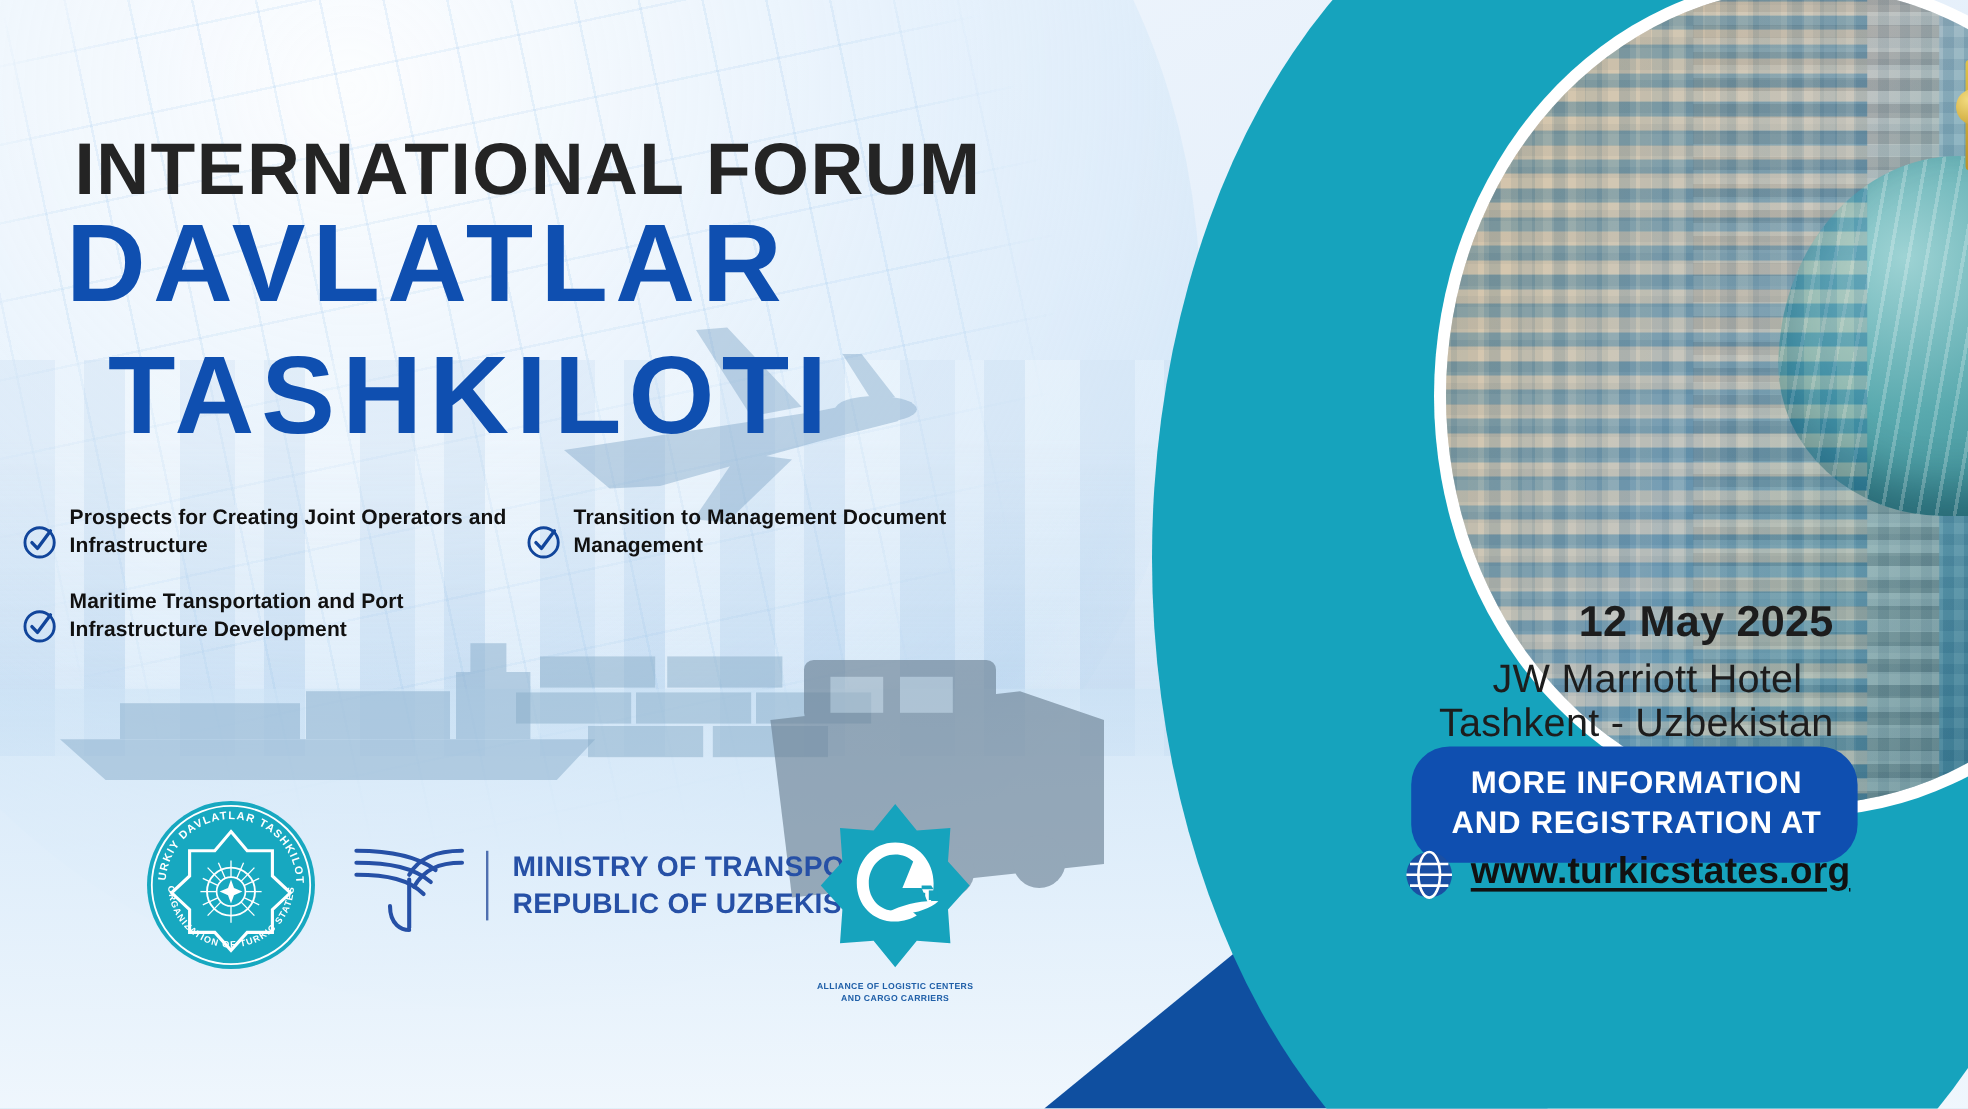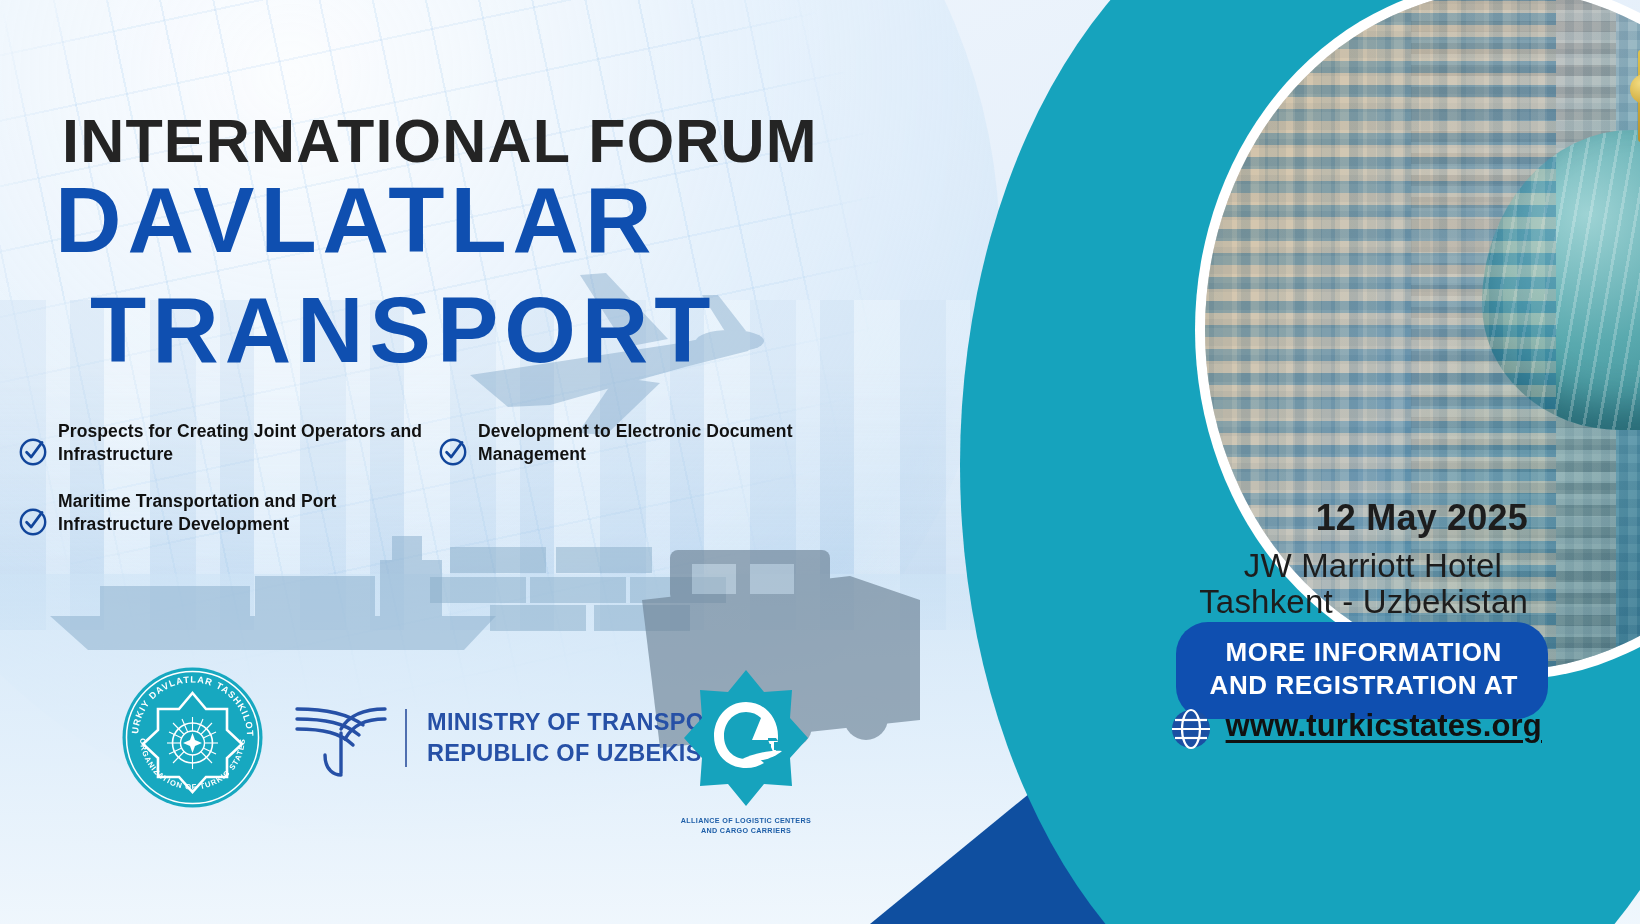--- a/index.html
+++ b/index.html
@@ -262,36 +262,36 @@
       <rect x="92" y="84" width="44" height="30" fill="#9fb4c4"></rect>
       <rect x="150" y="84" width="44" height="30" fill="#9fb4c4"></rect>
       <circle cx="110" cy="252" r="22"></circle>
         <circle cx="190" cy="246" r="22"></circle>
         <circle cx="266" cy="238" r="22"></circle>
     </g>
   </svg>
 
   <div class="headline-intl">INTERNATIONAL FORUM</div>
   <div class="headline-main">DAVLATLAR</div>
-  <div class="headline-sub">TRANSPORT</div>
+  <div class="headline-sub">TASHKILOTI</div>
 
   <div class="topics">
     <div class="topic">
       <svg class="check-icon" viewBox="0 0 30 30">
         <circle cx="15" cy="16" r="12.2" fill="none" stroke="#11459b" stroke-width="2.4"></circle>
         <path d="M8.6 16.2 L13.2 21 L24 6.4" fill="none" stroke="#11459b" stroke-width="2.8" stroke-linecap="round" stroke-linejoin="round"></path>
       </svg>
       <div class="topic-label">Prospects for Creating Joint Operators and Infrastructure</div>
     </div>
     <div class="topic">
       <svg class="check-icon" viewBox="0 0 30 30">
         <circle cx="15" cy="16" r="12.2" fill="none" stroke="#11459b" stroke-width="2.4"></circle>
         <path d="M8.6 16.2 L13.2 21 L24 6.4" fill="none" stroke="#11459b" stroke-width="2.8" stroke-linecap="round" stroke-linejoin="round"></path>
       </svg>
-      <div class="topic-label">Development to Electronic Document Management</div>
+      <div class="topic-label">Transition to Management Document Management</div>
     </div>
     <div class="topic">
       <svg class="check-icon" viewBox="0 0 30 30">
         <circle cx="15" cy="16" r="12.2" fill="none" stroke="#11459b" stroke-width="2.4"></circle>
         <path d="M8.6 16.2 L13.2 21 L24 6.4" fill="none" stroke="#11459b" stroke-width="2.8" stroke-linecap="round" stroke-linejoin="round"></path>
       </svg>
       <div class="topic-label">Maritime Transportation and Port Infrastructure Development</div>
     </div>
   </div>
 

